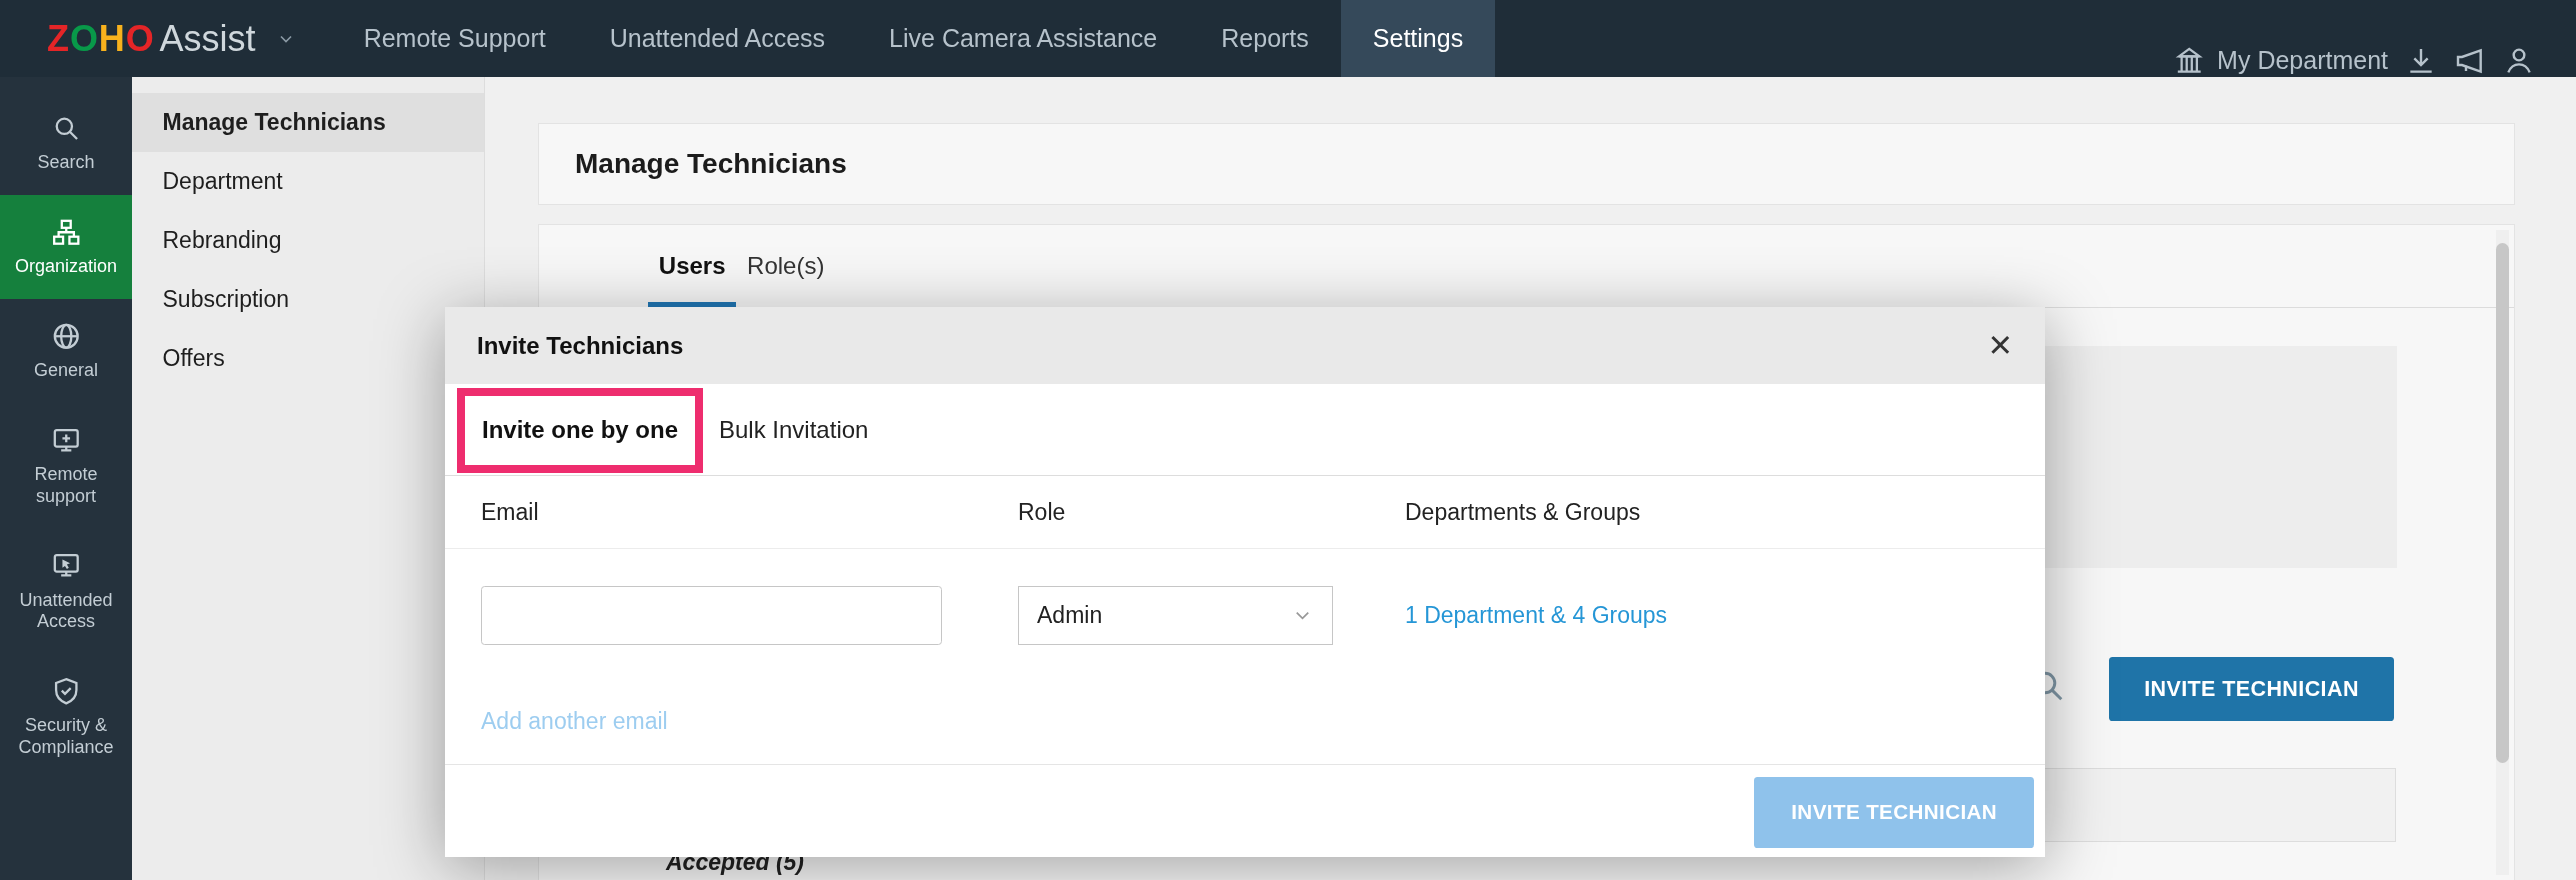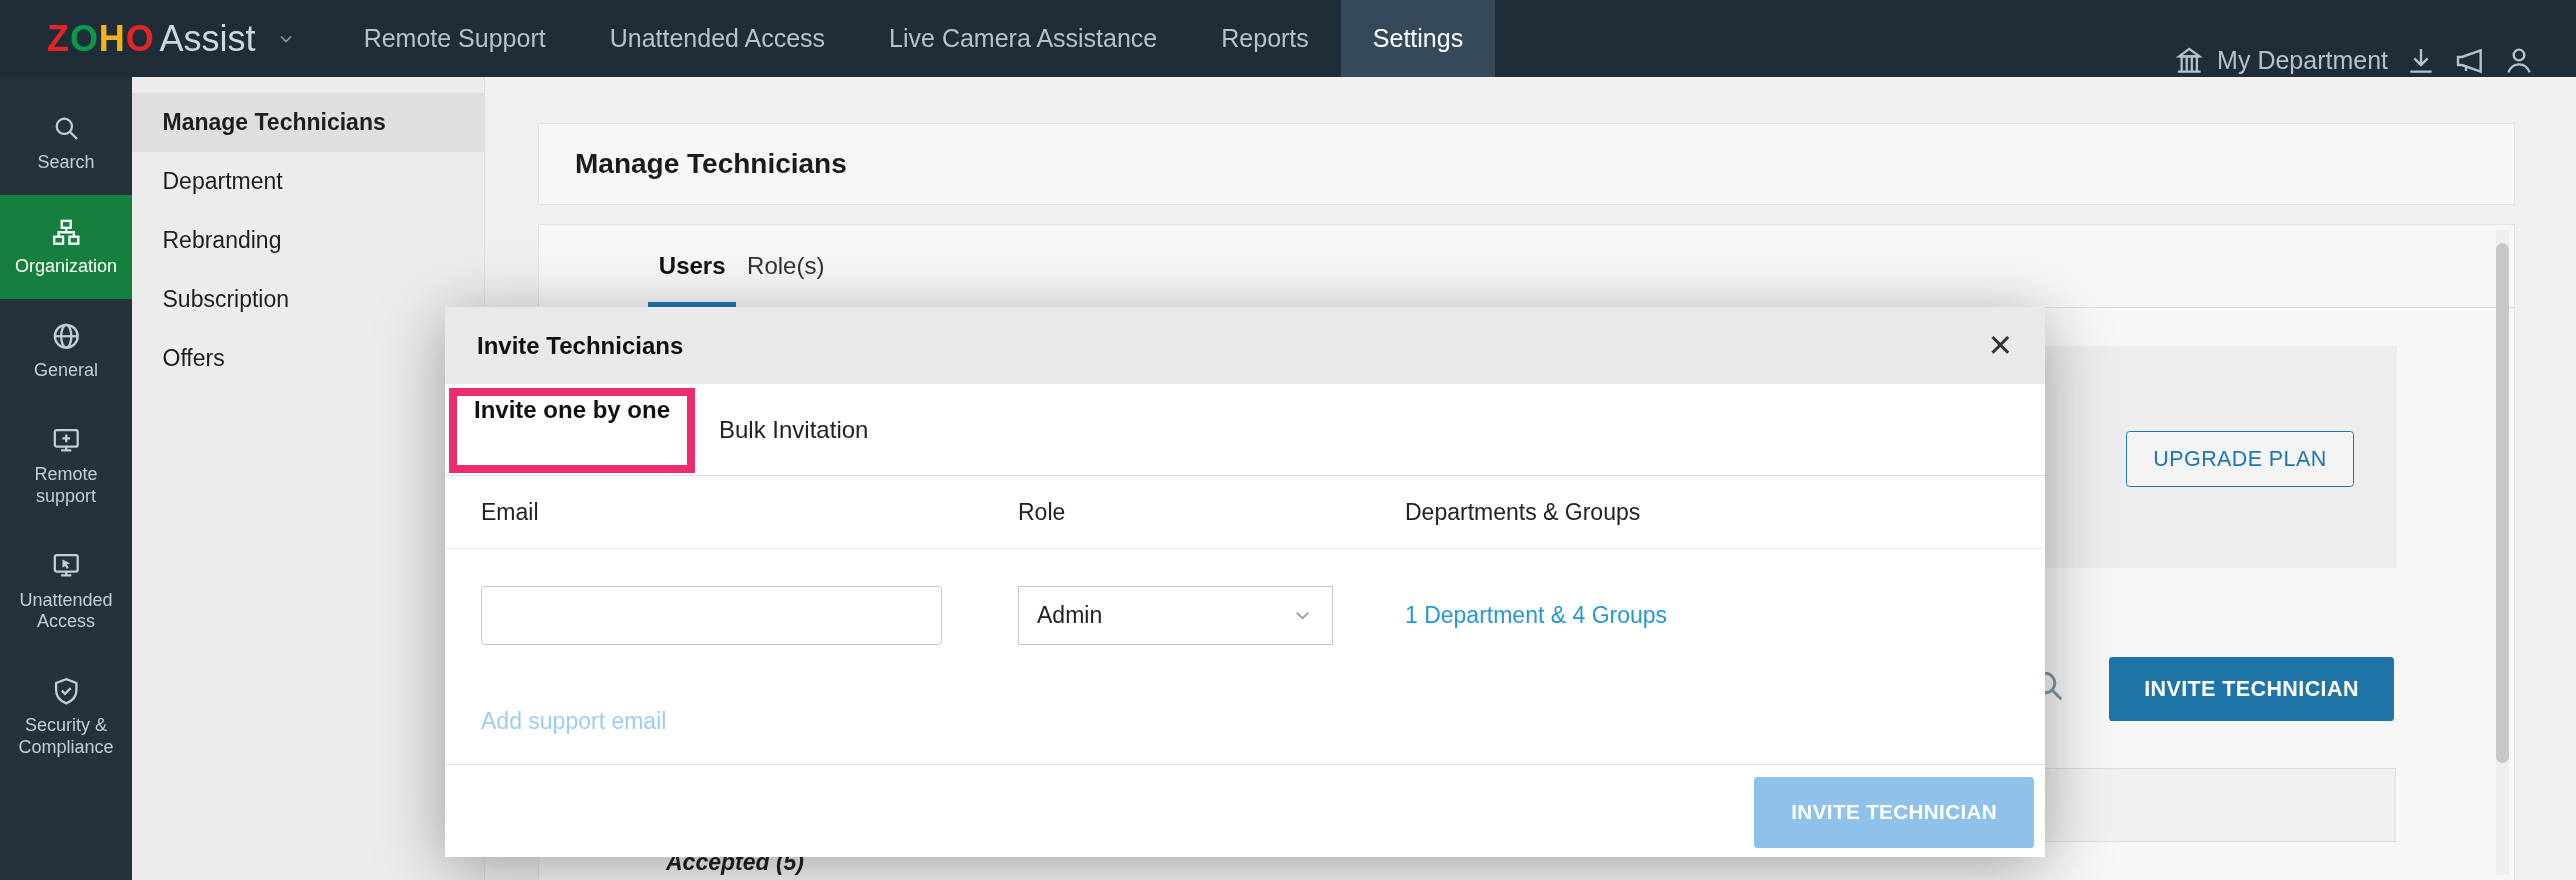--- a/index.html
+++ b/index.html
@@ -95,22 +95,22 @@
     position:absolute; left:445px; top:307px; width:1600px; height:550px;
     background:#ffffff; box-shadow:0 10.8px 63px rgba(0,0,0,.35); z-index:10;
   }
   .modal-header {
     height:77px; background:#e9e9e9; display:flex; align-items:center;
     padding:0 32px; font-size:24px; font-weight:bold; color:#111111;
   }
   .modal-close { margin-left:auto; font-size:30.5px; font-weight:normal; color:#333333; cursor:pointer; line-height:1; }
   .modal-tabs { height:92px; border-bottom:0.9px solid #dddddd; position:relative; }
   .pink-box {
-    position:absolute; left:4px; top:3.6px; width:246px; height:85px;
-    border:8px solid #ee2d6e; display:flex; align-items:flex-start; justify-content:center;
+    position:absolute; left:12px; top:3.6px; width:246px; height:85px;
+    border:8px solid #ee2d6e; display:flex; align-items:center; justify-content:center;
   }
   .modal-tab-active { font-size:24px; font-weight:bold; color:#111111; cursor:pointer; }
   .modal-tab-bulk {
     position:absolute; left:274px; top:0; height:100%;
     display:flex; align-items:center; font-size:24px; color:#222222; cursor:pointer;
   }
   .modal-cols { height:73px; border-bottom:0.9px solid #ececec; position:relative; }
   .modal-cols span { position:absolute; top:0; height:73px; display:flex; align-items:center; font-size:23px; color:#222222; }
   .col-email { left:36px; } .col-role { left:573px; } .col-dept { left:960px; }
   .modal-form { position:relative; height:214px; }
@@ -246,21 +246,20 @@
   <main class="main">
     <div class="header-card">
       <span>Manage Technicians</span>
     </div>
     <div class="content-card">
       <div class="tabs">
         <div class="tab active">Users</div>
         <div class="tab">Role(s)</div>
       </div>
       <div class="plan-banner"></div>
-      <button class="upgrade-btn">UPGRADE PLAN</button>
       <svg class="list-search-icon" width="39" height="39" viewBox="0 0 24 24" fill="none" stroke="currentColor" stroke-width="1.8">
           <circle cx="10.5" cy="10.5" r="6"></circle>
           <path d="M15 15l5.5 5.5"></path>
         </svg>
       <button class="invite-btn">INVITE TECHNICIAN</button>
       <div class="table-row-placeholder"></div>
       <div class="accepted-label">Accepted (5)</div>
       <div class="v-scrollbar">
         <div class="v-scrollbar-thumb"></div>
       </div>
@@ -285,21 +284,21 @@
     </div>
     <div class="modal-form">
       <input class="email-input" type="text" value="" style="">
       <div class="role-select">
         <span>Admin</span>
         <svg class="select-chevron" width="23" height="23" viewBox="0 0 24 24" fill="none" stroke="currentColor" stroke-width="1.8">
             <path d="M6 9l6 6 6-6"></path>
           </svg>
       </div>
       <div class="dept-link">1 Department &amp; 4 Groups</div>
-      <div class="add-email-link">Add support email</div>
+      <div class="add-email-link">Add another email</div>
     </div>
     <div class="modal-footer">
       <button class="modal-submit">INVITE TECHNICIAN</button>
     </div>
   </section>
 
 </div>
 
 
 </body></html>

